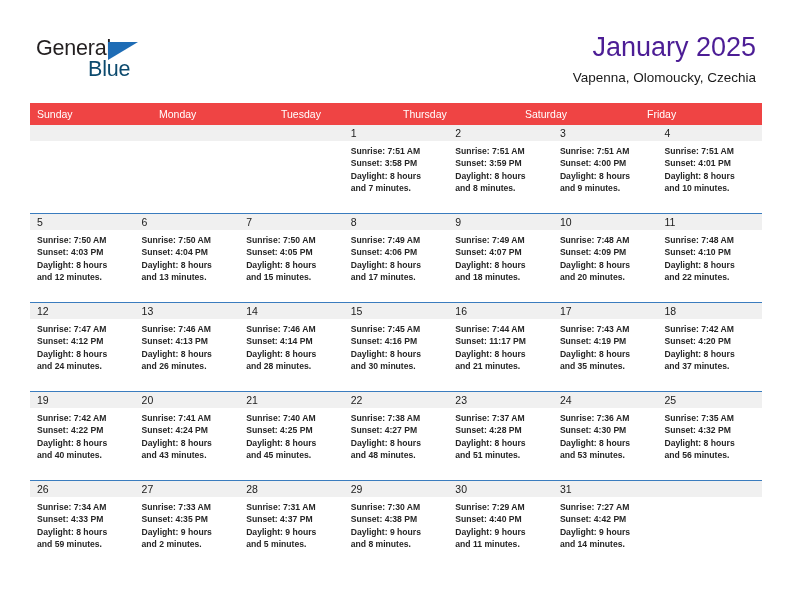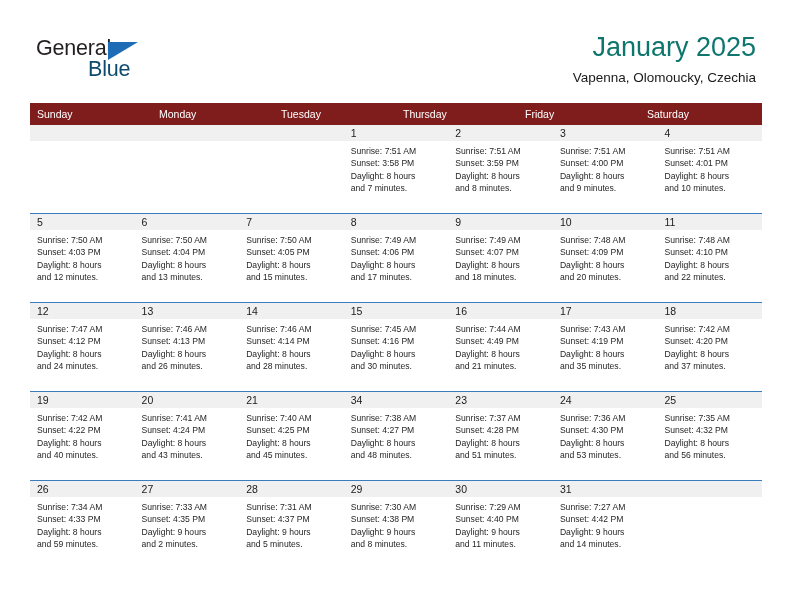--- a/index.html
+++ b/index.html
@@ -62,21 +62,21 @@
   }
 
   .title-block {
     position: absolute;
     right: 36px;
     top: 30px;
     text-align: right;
   }
   .cal-title {
     font-size: 27px;
-    color: #0f766e;
+    color: #4c1d95;
     font-weight: normal;
     line-height: 34px;
     letter-spacing: 0px;
   }
   .cal-subtitle {
     font-size: 13.5px;
     color: #1a1a1a;
     line-height: 20px;
     margin-top: 4px;
   }
@@ -86,21 +86,21 @@
     position: absolute;
     left: 30px;
     top: 103px;
     width: 732px;
   }
 
   .dow-row {
     display: flex;
     width: 732px;
     height: 22px;
-    background: #7f1d1d;
+    background: #ef4444;
   }
   .dow-cell {
     flex: 1 1 0;
     color: #ffffff;
     font-size: 10.5px;
     line-height: 22px;
     padding-left: 7px;
     white-space: nowrap;
     overflow: hidden;
   }
@@ -128,20 +128,21 @@
   }
   .day-num {
     font-size: 10.5px;
     color: #1a1a1a;
     line-height: 17px;
     padding-left: 7px;
   }
 
   .day-info {
     padding: 3px 5px 0 7px;
+    font-weight: bold;
   }
   .day-info div {
     font-size: 8.6px;
     line-height: 12.3px;
     color: #262626;
     white-space: nowrap;
   }
 
   .day-cell.empty .day-num-strip { background: #f0f0f0; }
 
@@ -167,22 +168,22 @@
 
   </div>
 
   <div class="calendar">
 
     <div class="dow-row">
       <div class="dow-cell">Sunday</div>
       <div class="dow-cell">Monday</div>
       <div class="dow-cell">Tuesday</div>
       <div class="dow-cell">Thursday</div>
+      <div class="dow-cell">Saturday</div>
       <div class="dow-cell">Friday</div>
-      <div class="dow-cell">Saturday</div>
     </div>
 
     <div id="weeks-container">
         <div class="week-row first">
           <div class="day-cell empty">
             <div class="day-num-strip">
               <div class="day-num"></div>
             </div>
             <div class="spacer"></div>
           </div>
@@ -381,21 +382,21 @@
               <div>and 30 minutes.</div>
             </div>
             <div class="spacer"></div>
           </div>
           <div class="day-cell">
             <div class="day-num-strip">
               <div class="day-num">16</div>
             </div>
             <div class="day-info">
               <div>Sunrise: 7:44 AM</div>
-              <div>Sunset: 4:49 PM</div>
+              <div>Sunset: 11:17 PM</div>
               <div>Daylight: 8 hours</div>
               <div>and 21 minutes.</div>
             </div>
             <div class="spacer"></div>
           </div>
           <div class="day-cell">
             <div class="day-num-strip">
               <div class="day-num">17</div>
             </div>
             <div class="day-info">
@@ -451,21 +452,21 @@
             <div class="day-info">
               <div>Sunrise: 7:40 AM</div>
               <div>Sunset: 4:25 PM</div>
               <div>Daylight: 8 hours</div>
               <div>and 45 minutes.</div>
             </div>
             <div class="spacer"></div>
           </div>
           <div class="day-cell">
             <div class="day-num-strip">
-              <div class="day-num">34</div>
+              <div class="day-num">22</div>
             </div>
             <div class="day-info">
               <div>Sunrise: 7:38 AM</div>
               <div>Sunset: 4:27 PM</div>
               <div>Daylight: 8 hours</div>
               <div>and 48 minutes.</div>
             </div>
             <div class="spacer"></div>
           </div>
           <div class="day-cell">

